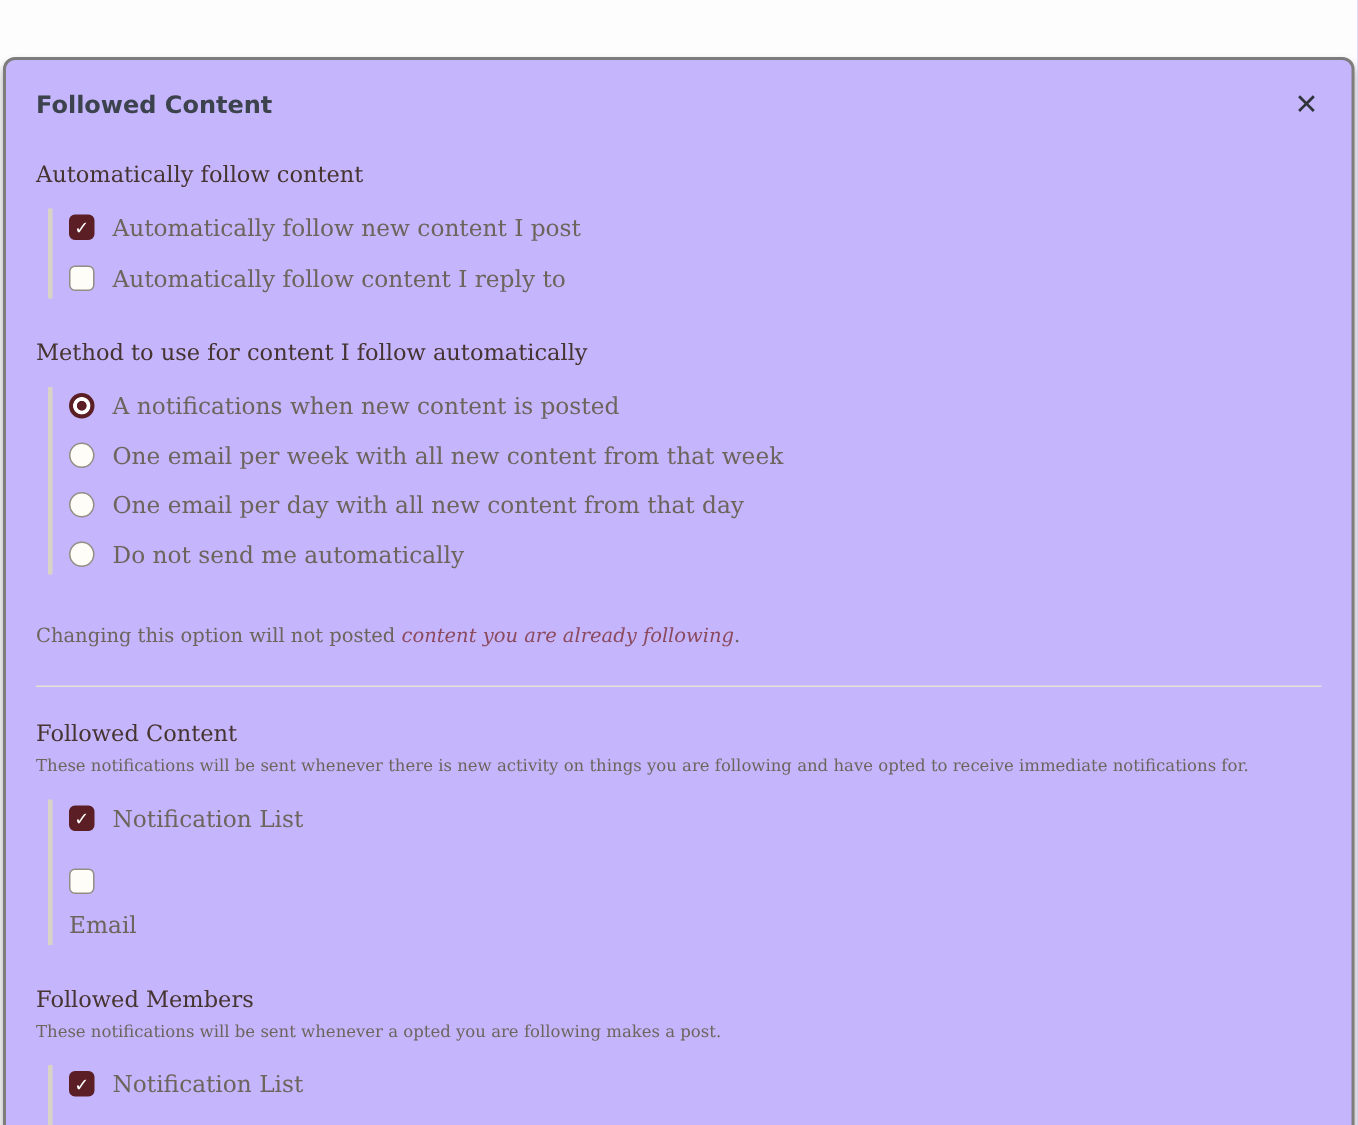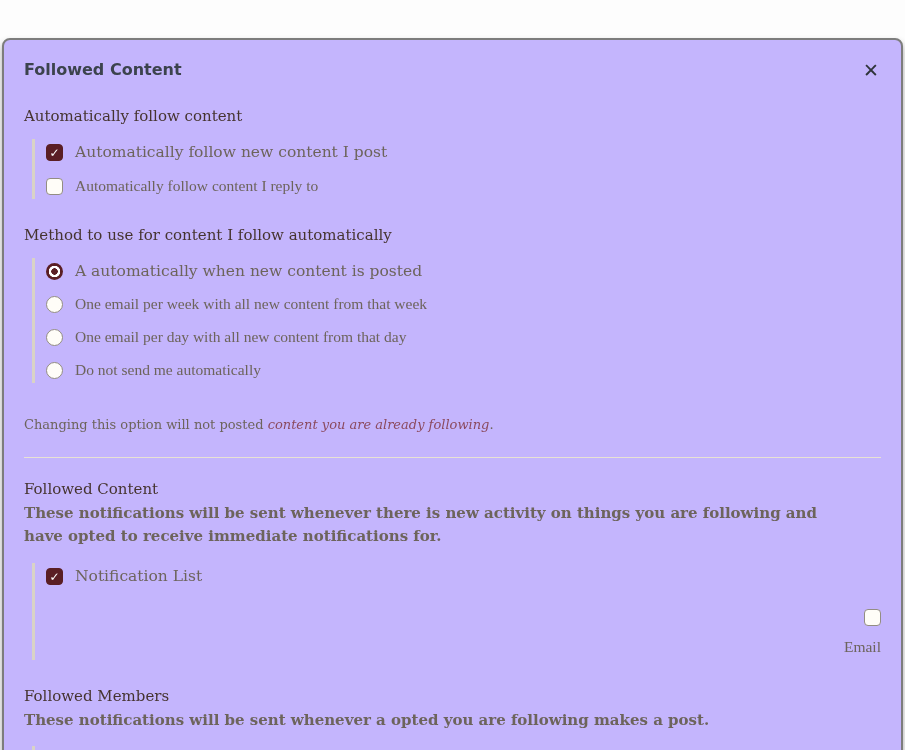--- a/index.html
+++ b/index.html
@@ -41,41 +41,40 @@
     padding: 0 2px;
   }
 
   .section-heading {
     font-size: 15px;
     font-weight: normal;
     color: #463430;
     margin-top: 27px;
   }
   .section-desc {
-    font-size: 15px;
+    font-size: 11px;
     color: #6d645c;
     line-height: 1.55;
     margin-top: 4px;
     max-width: 830px;
-    font-weight: bold;
   }
 
   .option-group {
     margin-left: 8px;
     margin-top: 14px;
     border-left: 3px solid #d9d3c6;
     padding: 4px 0 4px 11px;
   }
   .option-row {
     display: flex;
-    align-items: flex-end;
+    align-items: flex-start;
     gap: 12px;
     cursor: pointer;
   }
-  .option-row + .option-row { margin-top: 16px; font-family: Liberation Serif, serif; }
+  .option-row + .option-row { margin-top: 16px; }
   .option-group.radios .option-row + .option-row { margin-top: 15px; }
   .option-group.spaced .option-row + .option-row { margin-top: 24px; flex-direction: column; }
 
   .option-label {
     font-size: 15.5px;
     color: #6d645c;
   }
 
   .checkbox {
     width: 17px; height: 17px;
@@ -151,21 +150,21 @@
     <div class="option-row">
       <span class="checkbox"></span>
       <span class="option-label">Automatically follow content I reply to</span>
     </div>
   </div>
 
   <div class="section-heading">Method to use for content I follow automatically</div>
   <div class="option-group radios">
     <div class="option-row">
       <span class="radio selected"></span>
-      <span class="option-label">A automatically when new content is posted</span>
+      <span class="option-label">A notifications when new content is posted</span>
     </div>
     <div class="option-row">
       <span class="radio"></span>
       <span class="option-label">One email per week with all new content from that week</span>
     </div>
     <div class="option-row">
       <span class="radio"></span>
       <span class="option-label">One email per day with all new content from that day</span>
     </div>
     <div class="option-row">

